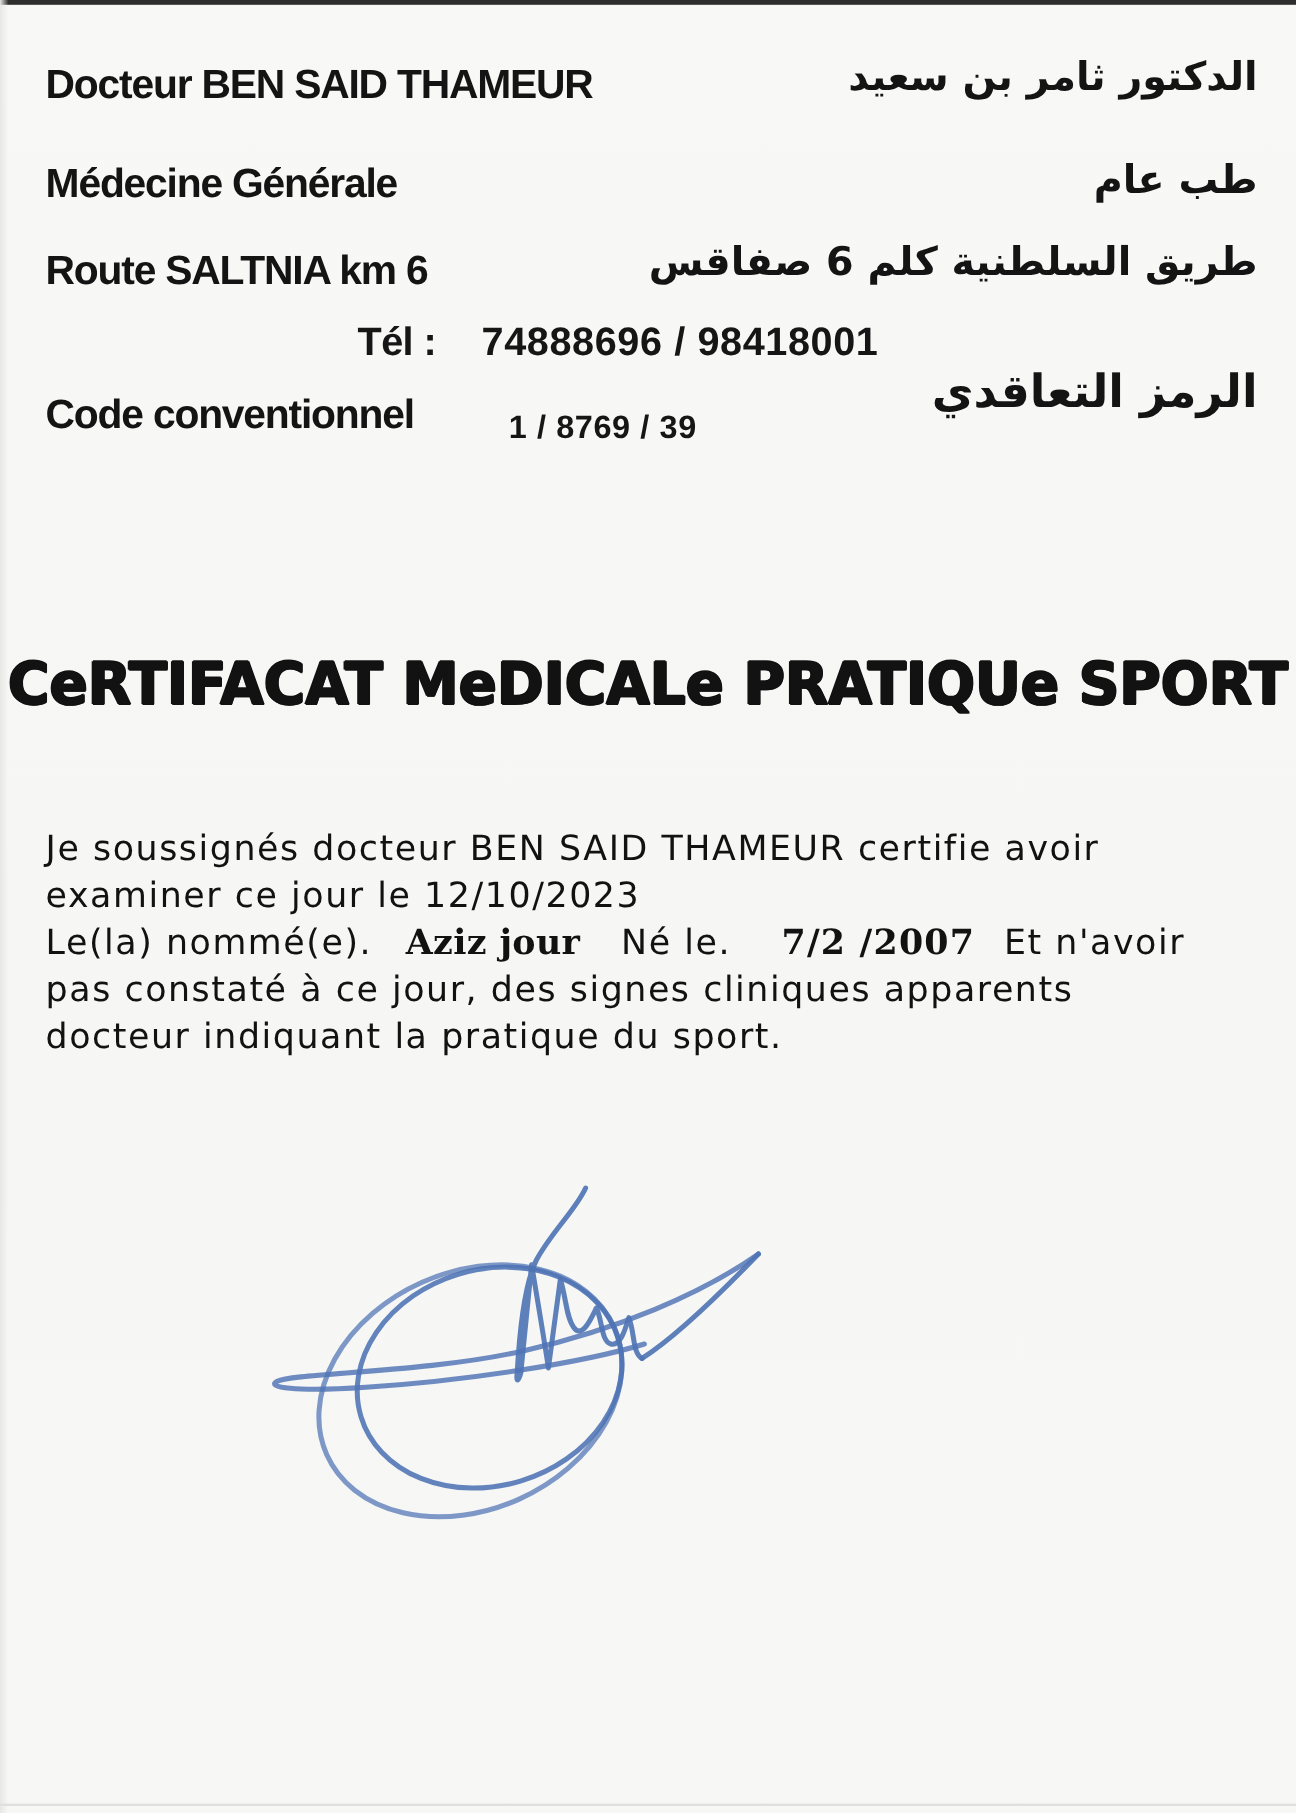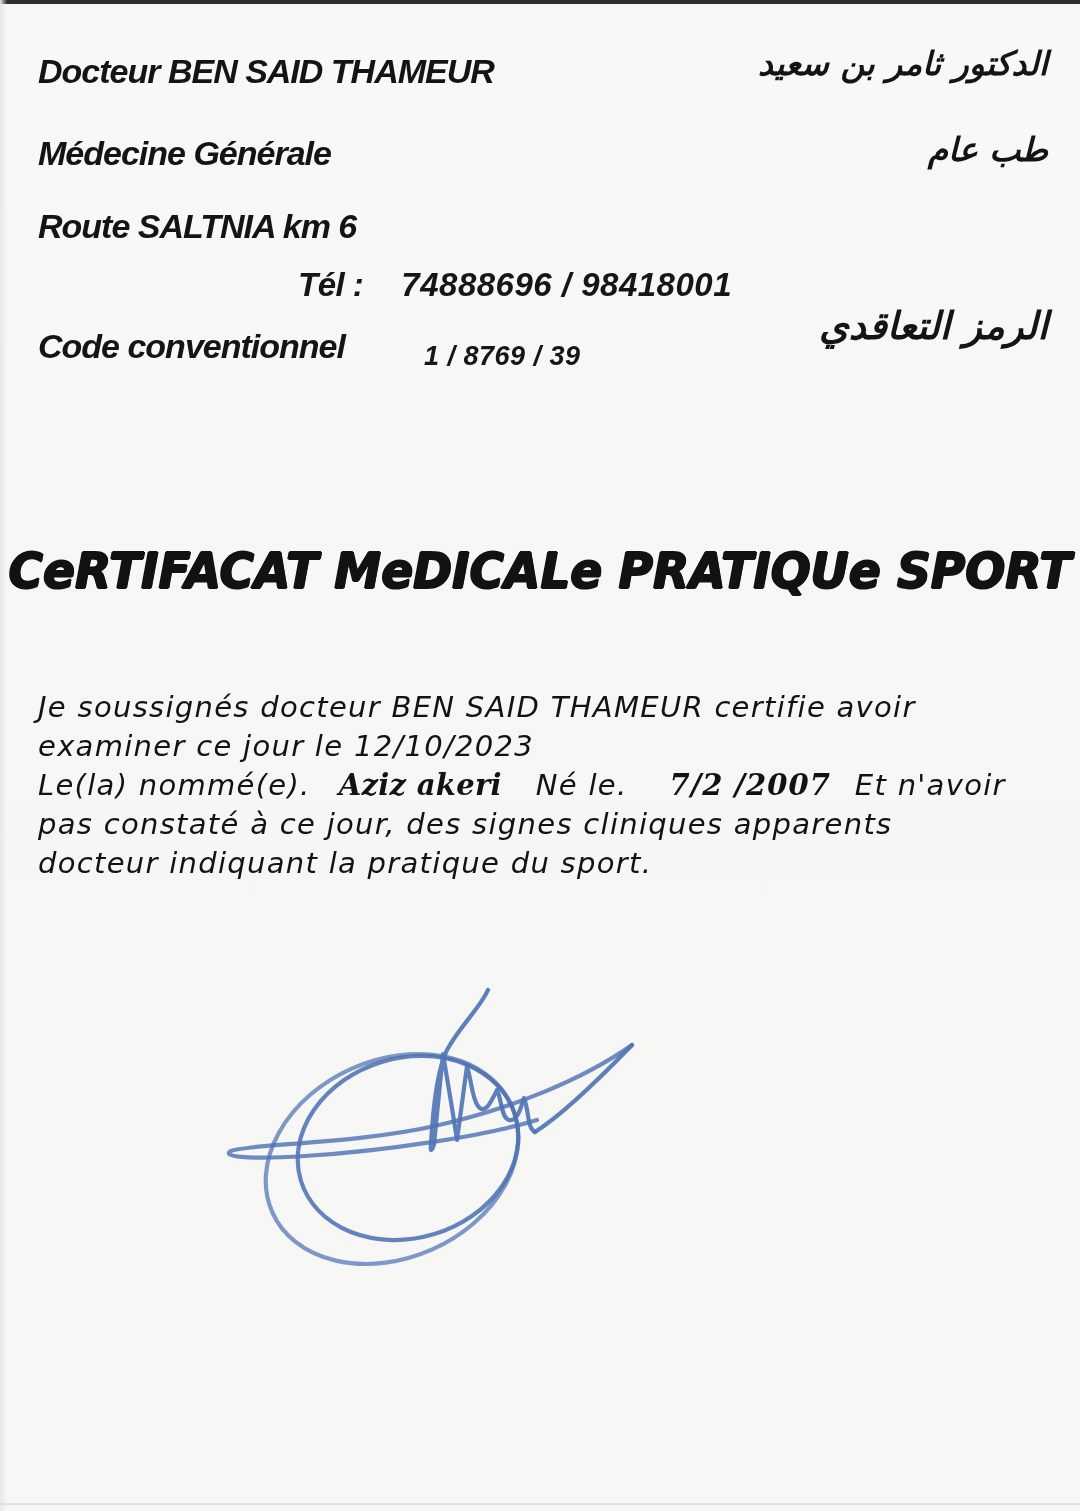--- a/index.html
+++ b/index.html
@@ -7,21 +7,20 @@
     width: 1080px; height: 1511px;
     background: #fbfbfa;
     font-family: "Liberation Sans", sans-serif;
     overflow: hidden;
   }
   .page {
     position: relative;
     width: 1080px; height: 1511px;
     background: linear-gradient(180deg, #f8f8f7 0%, #f6f6f5 55%, #f7f7f6 100%);
     color: #161616;
-    font-style: italic;
   }
   .edge-top {
     position: absolute; top: 0; left: 0; right: 0; height: 4px;
     background: #2e2e2e;
   }
   .edge-left {
     position: absolute; top: 0; left: 0; bottom: 0; width: 7px;
     background: linear-gradient(90deg, #e7e7e5, rgba(231,231,229,0));
   }
   .edge-bottom {
@@ -117,36 +116,37 @@
   <div class="edge-left"></div>
   <div class="edge-bottom"></div>
 
   <div class="hdr-fr row1-fr">Docteur BEN SAID THAMEUR</div>
   <div class="hdr-ar row1-ar">الدكتور ثامر بن سعيد</div>
 
   <div class="hdr-fr row2-fr">Médecine Générale</div>
   <div class="hdr-ar row2-ar">طب عام</div>
 
   <div class="hdr-fr row3-fr">Route SALTNIA km 6</div>
+  <div class="hdr-ar row3-ar">طريق السلطنية كلم 6 صفاقس</div>
 
   <div class="tel-row">
     <span>Tél :</span><span class="tel-nums">74888696 / 98418001</span>
   </div>
 
   <div class="hdr-fr code-label">Code conventionnel</div>
   <div class="code-value">1 / 8769 / 39</div>
   <div class="hdr-ar code-ar">الرمز التعاقدي</div>
 
   <h1 class="title">CeRTIFACAT MeDICALe PRATIQUe SPORT</h1>
 
   <div class="bodytext">
     <div class="line">Je soussignés docteur BEN SAID THAMEUR certifie avoir</div>
     <div class="line">examiner ce jour le 12/10/2023</div>
     <div class="line">
-      <span>Le(la) nommé(e).</span><span class="serif-name">Aziz akeri</span><span class="mid-ne">Né le.</span><span class="serif-date">7/2  /2007</span><span class="suffix-et">Et n'avoir</span>
+      <span>Le(la) nommé(e).</span><span class="serif-name">Aziz jour</span><span class="mid-ne">Né le.</span><span class="serif-date">7/2  /2007</span><span class="suffix-et">Et n'avoir</span>
     </div>
     <div class="line">pas constaté à ce jour, des signes cliniques apparents</div>
     <div class="line">docteur indiquant la pratique du sport.</div>
   </div>
 
   <div class="signature-wrap">
     <svg viewBox="0 0 480 335" xmlns="http://www.w3.org/2000/svg">
 
       <ellipse class="sig-stroke" cx="223" cy="200" rx="112" ry="90" transform="rotate(-17 223 200)" stroke-opacity="0.88"></ellipse>
       <ellipse class="sig-stroke" cx="207" cy="211" rx="131" ry="99" transform="rotate(-24 207 211)" stroke-opacity="0.72"></ellipse>

